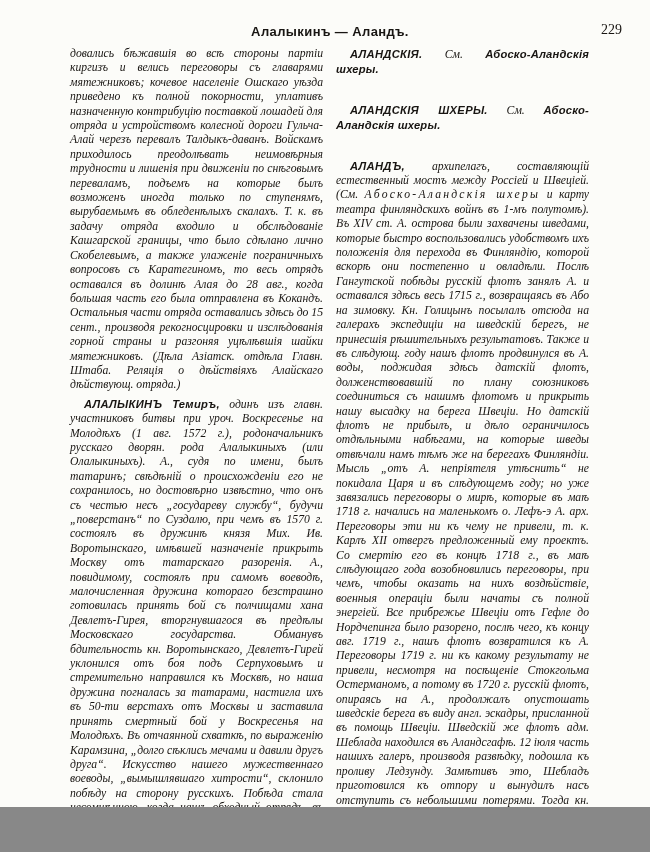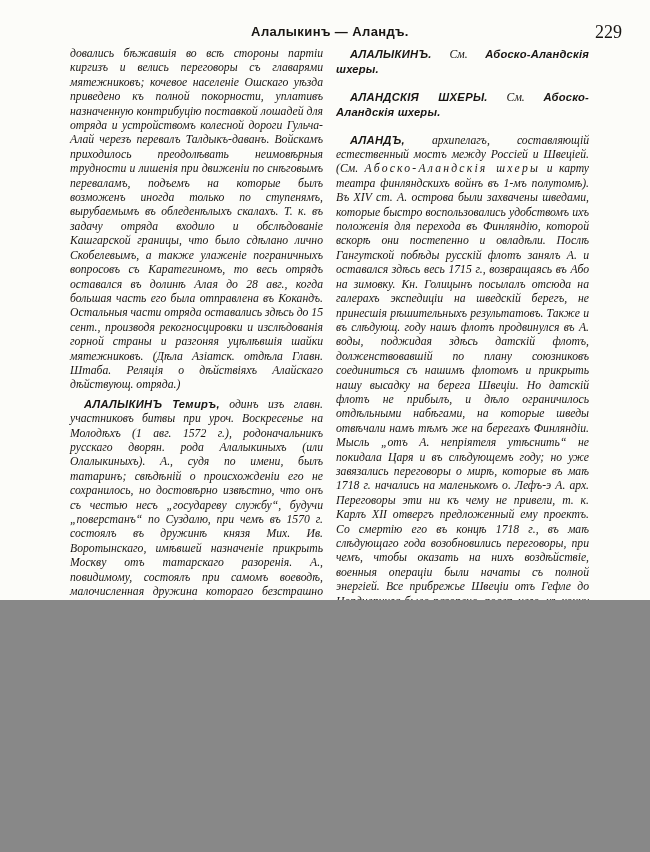--- a/index.html
+++ b/index.html
@@ -1,18 +1,18 @@
 <!DOCTYPE html>
 <html><head>
 <meta charset="utf-8">
 <style>
   html,body { margin:0; padding:0; background:#888; }
   .page {
     position:relative;
-    width:650px; height:600px;
+    width:650px; height:807px;
     margin:0 auto;
     background:#fcfcf9;
     color:#181512;
     font-family:"Liberation Serif","DejaVu Serif",serif;
     overflow:hidden;
     box-sizing:border-box;
   }
   .inner {
     position:absolute;
     left:70px; top:22px;
@@ -25,40 +25,40 @@
   }
   .rh-title {
     font-family:"Liberation Sans","DejaVu Sans",sans-serif;
     font-weight:bold;
     font-size:13px;
     letter-spacing:0.4px;
   }
   .rh-page {
     position:absolute;
     right:-32px; top:0;
-    font-size:18px;
+    font-size:14px;
     font-weight:normal;
   }
   .columns {
     display:flex;
     gap:13px;
     margin-top:3px;
   }
   .col {
     width:253px;
     font-size:11.7px;
     line-height:14.4px;
     text-align:justify;
     text-justify:inter-word;
     hyphens:none;
   }
   p.par { margin:0;font-style:italic; }
   p.entry { text-indent:14px; }
   p.entry.gap-sm { margin-top:4px; }
-  p.entry.gap-md { margin-top:12px; }
+  p.entry.gap-md { margin-top:25px; }
   .hw {
     font-family:"Liberation Sans","DejaVu Sans",sans-serif;
     font-weight:bold;
     font-size:11.2px;
     letter-spacing:0.3px;
   }
   .boldref {
     font-family:"Liberation Sans","DejaVu Sans",sans-serif;
     font-weight:bold;
     font-size:11.2px;
@@ -79,21 +79,21 @@
 
     <div class="columns">
 
       <div class="col">
         <p class="par"><span>довались бѣжавшія во всѣ стороны партіи киргизъ и велись переговоры съ главарями мятежниковъ; кочевое населеніе Ошскаго уѣзда приведено къ полной покорности, уплативъ назначенную контрибуцію поставкой лошадей для отряда и устройствомъ колесной дороги Гульча-Алай черезъ перевалъ Талдыкъ-даванъ. Войскамъ приходилось преодолѣвать неимовѣрныя трудности и лишенія при движеніи по снѣговымъ переваламъ, подъемъ на которые былъ возможенъ иногда только по ступенямъ, вырубаемымъ въ обледенѣлыхъ скалахъ. Т. к. въ задачу отряда входило и обслѣдованіе Кашгарской границы, что было сдѣлано лично Скобелевымъ, а также улаженіе пограничныхъ вопросовъ съ Каратегиномъ, то весь отрядъ оставался въ долинѣ Алая до 28 авг., когда большая часть его была отправлена въ Кокандъ. Остальныя части отряда оставались здѣсь до 15 сент., производя рекогносцировки и изслѣдованія горной страны и разгоняя уцѣлѣвшія шайки мятежниковъ. (Дѣла Азіатск. отдѣла Главн. Штаба. Реляція о дѣйствіяхъ Алайскаго дѣйствующ. отряда.)</span></p>
 
         <p class="par entry gap-sm"><b class="hw">АЛАЛЫКИНЪ Темиръ,</b><span> одинъ изъ главн. участниковъ битвы при уроч. Воскресенье на Молодѣхъ (1 авг. 1572 г.), родоначальникъ русскаго дворян. рода Алалыкиныхъ (или Олалыкиныхъ). А., судя по имени, былъ татаринъ; свѣдѣній о происхожденіи его не сохранилось, но достовѣрно извѣстно, что онъ съ честью несъ „государеву службу“, будучи „поверстанъ“ по Суздалю, при чемъ въ 1570 г. состоялъ въ дружинѣ князя Мих. Ив. Воротынскаго, имѣвшей назначеніе прикрыть Москву отъ татарскаго разоренія. А., повидимому, состоялъ при самомъ воеводѣ, малочисленная дружина котораго безстрашно готовилась принять бой съ полчищами хана Девлетъ-Гирея, вторгнувшагося въ предѣлы Московскаго государства. Обманувъ бдительность кн. Воротынскаго, Девлетъ-Гирей уклонился отъ боя подъ Серпуховымъ и стремительно направился къ Москвѣ, но наша дружина погналась за татарами, настигла ихъ въ 50-ти верстахъ отъ Москвы и заставила принять смертный бой у Воскресенья на Молодѣхъ. Въ отчаянной схваткѣ, по выраженію Карамзина, „долго сѣклись мечами и давили другъ друга“. Искусство нашего мужественнаго воеводы, „вымышлявшаго хитрости“, склонило побѣду на сторону русскихъ. Побѣда стала несомнѣнною, когда нашъ обходный отрядъ, въ которомъ былъ и А., ударилъ на загнанныхъ въ узкую долину татаръ съ тыла. Богатырски работая мечомъ, А. подавалъ примѣръ доблестнымъ ратникамъ, тѣснилъ и преслѣдовалъ татаръ, поражая всѣхъ, съ кѣмъ ни встрѣчался. Пробившись къ ханскому зятю Илѣ-Мурзѣ, А. убилъ его, а затѣмъ прорубился и къ безстрашному ногайскому Мурзѣ Дивлею, котораго взялъ въ плѣнъ. Пораженіе татаръ было полное: изъ 120 тыс. Девлетъ-Гирей привелъ обратно къ Тавриду не болѣе 20 тыс. Хотя о дѣйствіяхъ обходнаго отряда имѣются отрывочныя данныя, но сохраненіе лѣтописцами подвиговъ А. даетъ основаніе предположить, что онъ былъ виднымъ начальникомъ этого отр. (</span></p>
       </div>
 
       <div class="col">
-        <p class="par entry"><b class="hw">АЛАЛЫКИНЪ.</b><span> См. </span><b class="boldref">Абоско-Аландскія шхеры.</b></p>
+        <p class="par entry"><b class="hw">АЛАНДСКІЯ.</b><span> См. </span><b class="boldref">Абоско-Аландскія шхеры.</b></p>
 
         <p class="par entry gap-md"><b class="hw">АЛАНДСКІЯ ШХЕРЫ.</b><span> См. </span><b class="boldref">Абоско-Аландскія шхеры.</b></p>
 
         <p class="par entry gap-md"><b class="hw">АЛАНДЪ,</b><span> архипелагъ, составляющій естественный мостъ между Россіей и Швеціей. (См. </span><span class="spaced">Абоско-Аландскія шхеры</span><span> и карту театра финляндскихъ войнъ въ 1-мъ полутомѣ). Въ XIV ст. А. острова были захвачены шведами, которые быстро воспользовались удобствомъ ихъ положенія для перехода въ Финляндію, которой вскорѣ они постепенно и овладѣли. Послѣ Гангутской побѣды русскій флотъ занялъ А. и оставался здѣсь весь 1715 г., возвращаясь въ Або на зимовку. Кн. Голицынъ посылалъ отсюда на галерахъ экспедиціи на шведскій берегъ, не принесшія рѣшительныхъ результатовъ. Также и въ слѣдующ. году нашъ флотъ продвинулся въ А. воды, поджидая здѣсь датскій флотъ, долженствовавшій по плану союзниковъ соединиться съ нашимъ флотомъ и прикрыть нашу высадку на берега Швеціи. Но датскій флотъ не прибылъ, и дѣло ограничилось отдѣльными набѣгами, на которые шведы отвѣчали намъ тѣмъ же на берегахъ Финляндіи. Мысль „отъ А. непріятеля утѣснить“ не покидала Царя и въ слѣдующемъ году; но уже завязались переговоры о мирѣ, которые въ маѣ 1718 г. начались на маленькомъ о. Лефъ-э А. арх. Переговоры эти ни къ чему не привели, т. к. Карлъ XII отвергъ предложенный ему проектъ. Со смертію его въ концѣ 1718 г., въ маѣ слѣдующаго года возобновились переговоры, при чемъ, чтобы оказать на нихъ воздѣйствіе, военныя операціи были начаты съ полной энергіей. Все прибрежье Швеціи отъ Гефле до Нордчепинга было разорено, послѣ чего, къ концу авг. 1719 г., нашъ флотъ возвратился къ А. Переговоры 1719 г. ни къ какому результату не привели, несмотря на посѣщеніе Стокгольма Остерманомъ, а потому въ 1720 г. русскій флотъ, опираясь на А., продолжалъ опустошать шведскіе берега въ виду англ. эскадры, присланной въ помощь Швеціи. Шведскій же флотъ адм. Шеблада находился въ Аландсгафѣ. 12 іюля часть нашихъ галеръ, производя развѣдку, подошла къ проливу Ледзунду. Замѣтивъ это, Шебладъ приготовился къ отпору и вынудилъ насъ отступить съ небольшими потерями. Тогда кн. Голицынъ пошелъ навстрѣчу шведамъ со всѣми своими силами (61 галера и 29 лодокъ). Шведскій флотъ (1 корабль, 4 фрегата, 3 галеры и друг., всего 14 судовъ) стоялъ у о. Фрисберга. Свѣжій вѣтеръ не позволялъ его атаковать, и Голицынъ оттянулся къ о. Гренгаму. Тогда адм. Шебладъ, видя отступленіе русскихъ, принялъ его за уклоненіе отъ боя и самъ пожелалъ атаковать насъ для чего ему пришлось выйти изъ того пролива, который его обезпечивалъ. Сгоряча шведы зарвались вглубь шхеръ, среди лабиринта камней и мелей, а въ это время вѣтеръ стихъ и наши мелкосидящія гребныя суда получили огромное преимущество надъ парусными шведскими. У двухъ непріятельскихъ фрегатовъ выстрѣлами были сбиты снасти; они приткнулись къ мели и были взяты на абордажъ нашими галерами. Другіе два фрегата бросились въ бѣгство, но были настигнуты. Шведы, однако, такъ отчаянно</span></p>
       </div>
 
     </div>
   </div>
 </div>
 

